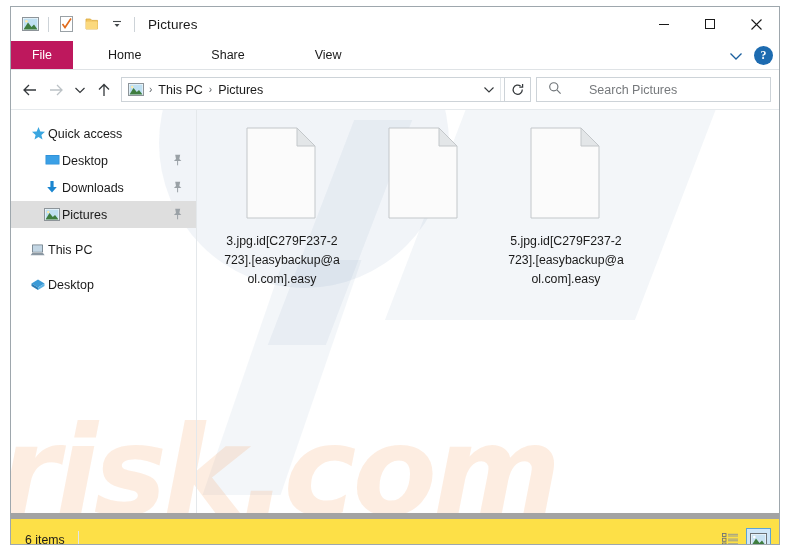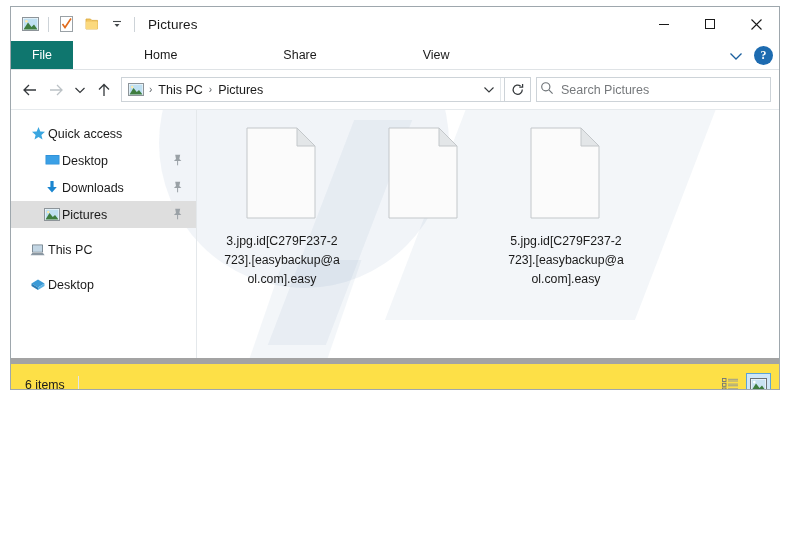--- a/index.html
+++ b/index.html
@@ -9,21 +9,21 @@
     height: 551px;
     overflow: hidden;
     background: #ffffff;
     font-family: "Liberation Sans", sans-serif;
   }
 
   
   #explorer-window {
     position: absolute;
     left: 10px; top: 6px;
-    width: 770px; height: 384px;
+    width: 770px; height: 539px;
     background: #ffffff;
     border: 1px solid #9ea7ad;
     display: flex;
     flex-direction: column;
     overflow: hidden;
   }
 
   
   .titlebar {
     height: 34px;
@@ -63,30 +63,30 @@
     height: 29px;
     background: #ffffff;
     display: flex;
     align-items: stretch;
     flex: none;
     position: relative;
     border-bottom: 1px solid #dfe3e6;
   }
   .tab-file {
     width: 62px;
-    background: #0f766e;
+    background: #be185d;
     color: #ffffff;
     font-size: 12.5px;
     display: flex; align-items: center; justify-content: center;
   }
   .tab {
     padding: 0 35px;
     font-size: 12.5px;
     color: #1a1a1a;
-    display: flex; align-items: center; margin-left: 36px;
+    display: flex; align-items: center;
   }
   .ribbon-right {
     position: absolute; right: 6px; top: 0; height: 29px;
     display: flex; align-items: center; gap: 6px;
   }
   .chev-btn { width: 24px; height: 24px; display:flex; align-items:center; justify-content:center; }
   .help-btn {
     width: 19px; height: 19px; border-radius: 50%;
     background: #1d6bb0; color: #ffffff;
     font-size: 12px; font-weight: bold;
@@ -136,21 +136,22 @@
     border: 1px solid #cdd3d8; border-left: none;
     display: flex; align-items: center; justify-content: center;
     background: #fff;
   }
   .search-box {
     width: 235px; height: 25px;
     border: 1px solid #cdd3d8;
     background: #ffffff;
     display: flex; align-items: center;
     margin-left: 5px;
-    padding: 0 3px;
+    padding: 0 11px;
+    gap: 20px;
   }
   .search-ph { font-size: 12.5px; color: #76797c; margin-left: 7px; }
 
   
   .body-area {
     flex: 1;
     display: flex;
     min-height: 0;
     position: relative;
     border-top: 1px solid #e6eaed;

